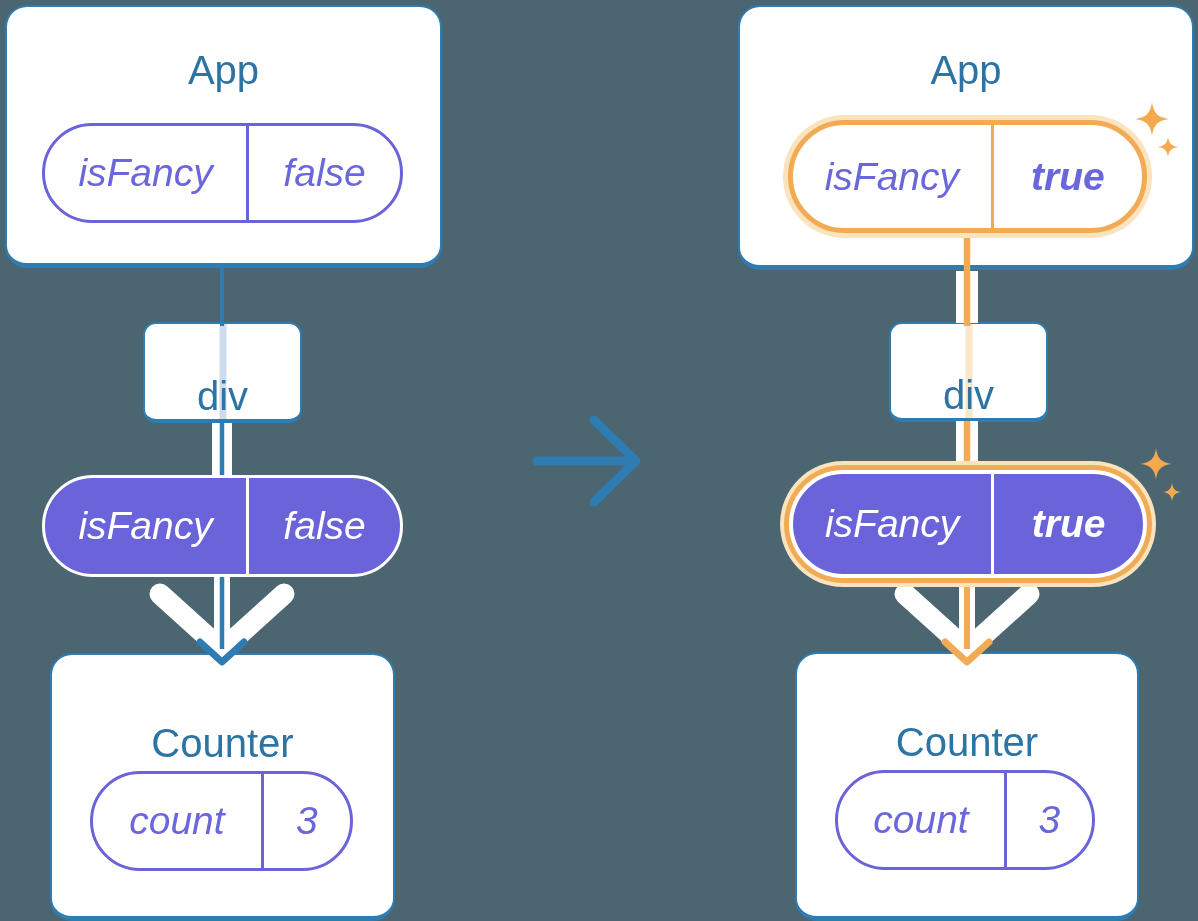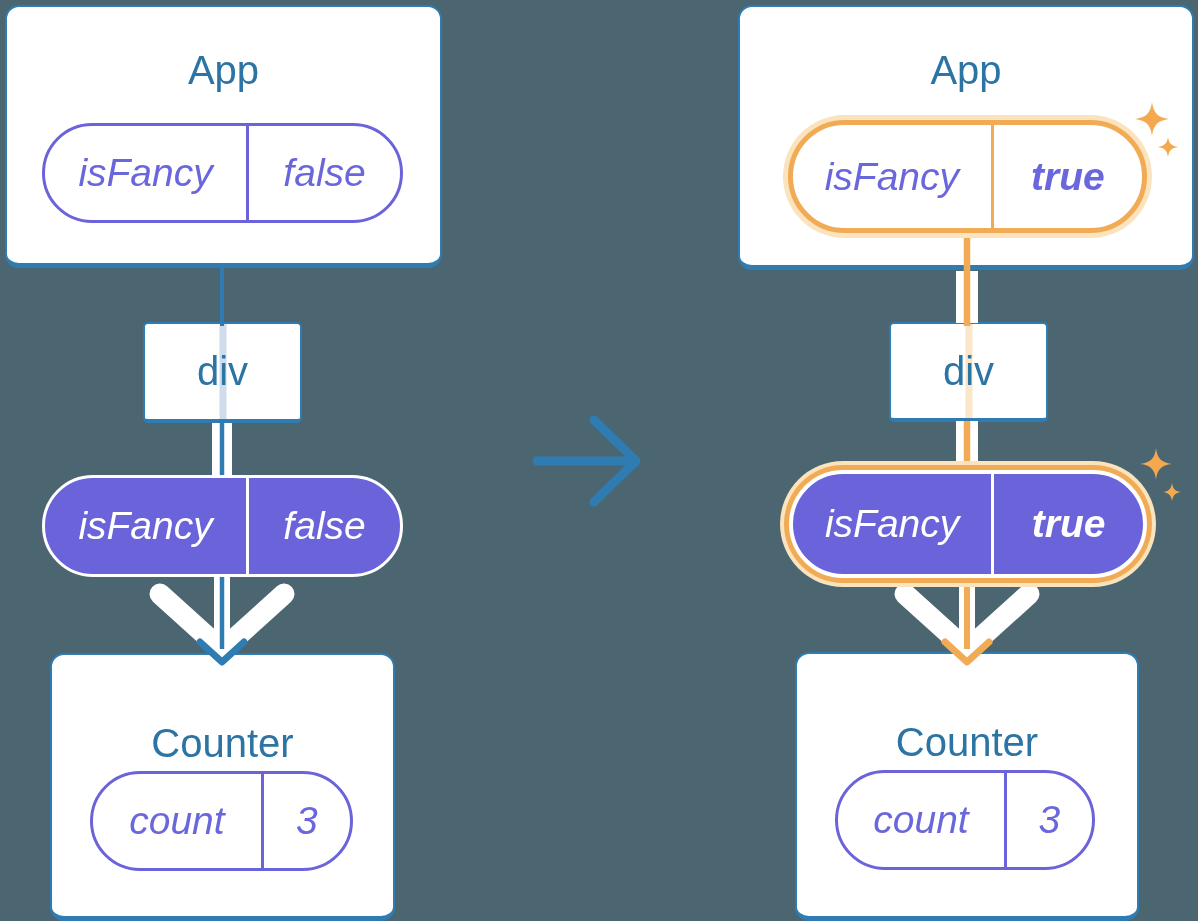--- a/index.html
+++ b/index.html
@@ -8,21 +8,21 @@
     width:1198px;height:921px;
     background:#4b6670;
     overflow:hidden;
     font-family:"Liberation Sans",sans-serif;
   }
   .card{
     position:absolute;
     background:#ffffff;
     border:2px solid #2e7cb1;
     border-bottom-width:5px;
-    border-radius:14px;
+    border-radius:22px;
     box-sizing:border-box;
     z-index:1;
   }
   .card-title{
     margin:0;
     text-align:center;
     font-size:40px;
     font-weight:500;
     color:#2b74a3;
     line-height:1.1;
@@ -69,24 +69,24 @@
   .pill.fancy-solid{
     background:#6a63da;
     border:4px solid #ffffff;
     color:#ffffff;
     box-shadow:0 0 0 5px #f2ab55,0 0 0 9px #fae3bd;
   }
   .pill.fancy-solid .cell.name{border-right:3px solid #ffffff;}
   .bold-val{font-weight:700;}
   
   .card-div{
-    display:flex;align-items:center;justify-content:center;
+    display:flex;align-items:flex-end;justify-content:center;
     border-width:2.5px;
     border-bottom-width:4px;
-    border-radius:5px;
+    border-radius:13px;
   }
   .card-div .flow-through{
     position:absolute;top:0;bottom:0;left:50%;
     transform:translateX(-50%);
     width:7px;
   }
   .card-div .flow-through.blue{background:#cfdcee;}
   .card-div .flow-through.orange{background:#fae6c8;}
   .card-div .div-label{
     position:relative;

